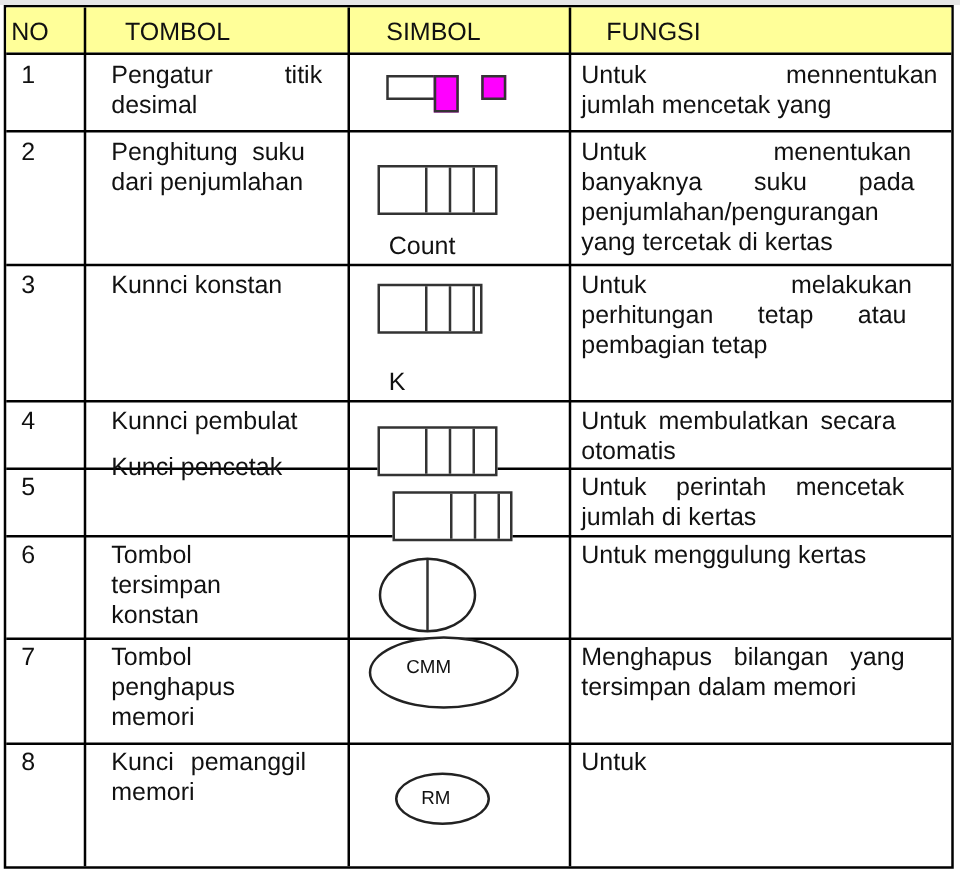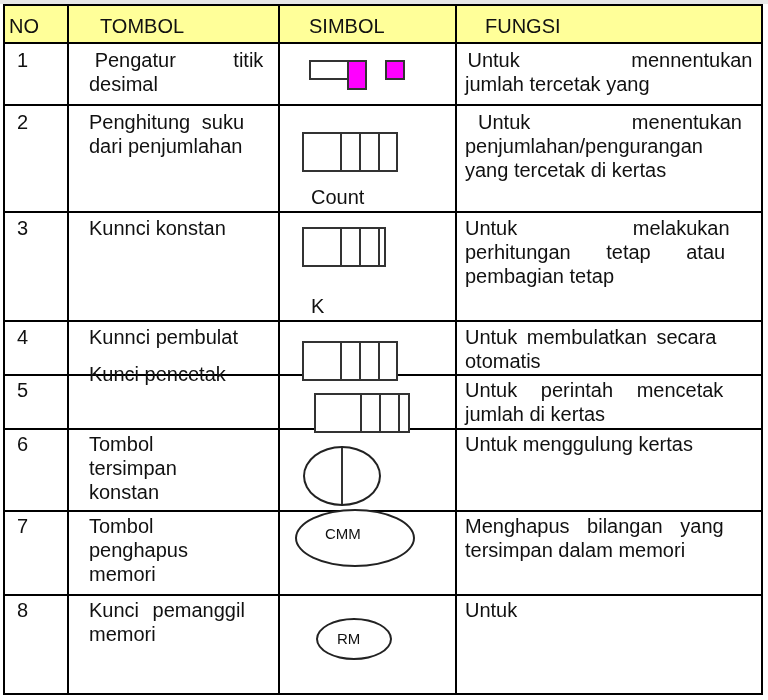--- a/index.html
+++ b/index.html
@@ -6,21 +6,21 @@
   body { width: 768px; height: 700px; position: relative; overflow: hidden;
          font-family: "Liberation Sans", sans-serif; color: #111; }
   .topbar { position: absolute; left: 0; top: 0; width: 768px; height: 4px; background: #e6e6e6; }
   .tbl { position: absolute; left: 3px; top: 4px; width: 760px; height: 691px;
          border: 2px solid #000; box-sizing: border-box; }
   .vline { position: absolute; top: 0; bottom: 0; width: 2px; background: #000; }
   .hline { position: absolute; left: 0; right: 0; height: 2px; background: #000; }
   .hdr { position: absolute; left: 0; top: 0; right: 0; height: 36px; background: #ffff99; }
   .cell { position: absolute; font-size: 20px; line-height: 24px; }
   .hcell { position: absolute; font-size: 20px; line-height: 24px; top: 8px; text-align: right; }
-  .jline { display: flex; justify-content: center; }
+  .jline { display: flex; justify-content: flex-start; }
   .sym { position: absolute; box-sizing: border-box; }
   .box { border: 2px solid #333; background: #fff; }
   .mag { background: #ff00ff; border: 2px solid #333; }
   .seg { position: absolute; top: 0; bottom: 0; width: 2px; background: #333; }
   .ell { border: 2px solid #222; border-radius: 50%; background: #fff; }
   .symlabel { position: absolute; font-size: 20px; }
   .ell-text { position: absolute; font-size: 15px; }
 </style>
 </head>
 <body>
@@ -57,38 +57,39 @@
   </div>
   <div class="sym" style="left:304px;top:54px;width:60px;height:20px;">
     <div class="sym box" style="left:0;top:0;width:40px;height:20px;"></div>
     <div class="sym mag" style="left:38px;top:0;width:20px;height:30px;"></div>
     <div class="sym mag" style="left:76px;top:0;width:20px;height:20px;"></div>
   </div>
   <div class="cell" style="left:460px;top:42px;width:290px">
     <div class="jline">
         <span style="word-spacing:106px">Untuk mennentukan</span>
       </div>
-    <div>jumlah tercetak yang</div>
+    <div>jumlah mencetak yang</div>
   </div>
 
   <div class="cell" style="left:12px;top:104px">2</div>
   <div class="cell" style="left:84px;top:104px;width:180px">
     <div style="word-spacing:6px">Penghitung suku</div>
     <div>dari penjumlahan</div>
   </div>
   <div class="sym box" style="left:297px;top:126px;width:96px;height:40px;">
     <div class="seg" style="left:36px"></div>
       <div class="seg" style="left:55px"></div>
       <div class="seg" style="left:74px"></div>
   </div>
   <div class="symlabel" style="left:306px;top:180px">Count</div>
   <div class="cell" style="left:460px;top:104px;width:290px">
     <div class="jline">
         <span style="word-spacing:96px">Untuk menentukan</span>
       </div>
+    <div style="word-spacing:36px">banyaknya suku pada</div>
     <div>penjumlahan/pengurangan</div>
     <div>yang tercetak di kertas</div>
   </div>
 
   <div class="cell" style="left:12px;top:210px">3</div>
   <div class="cell" style="left:84px;top:210px">Kunnci konstan</div>
   <div class="sym box" style="left:297px;top:221px;width:84px;height:40px;">
     <div class="seg" style="left:36px"></div>
       <div class="seg" style="left:55px"></div>
       <div class="seg" style="left:74px"></div>

